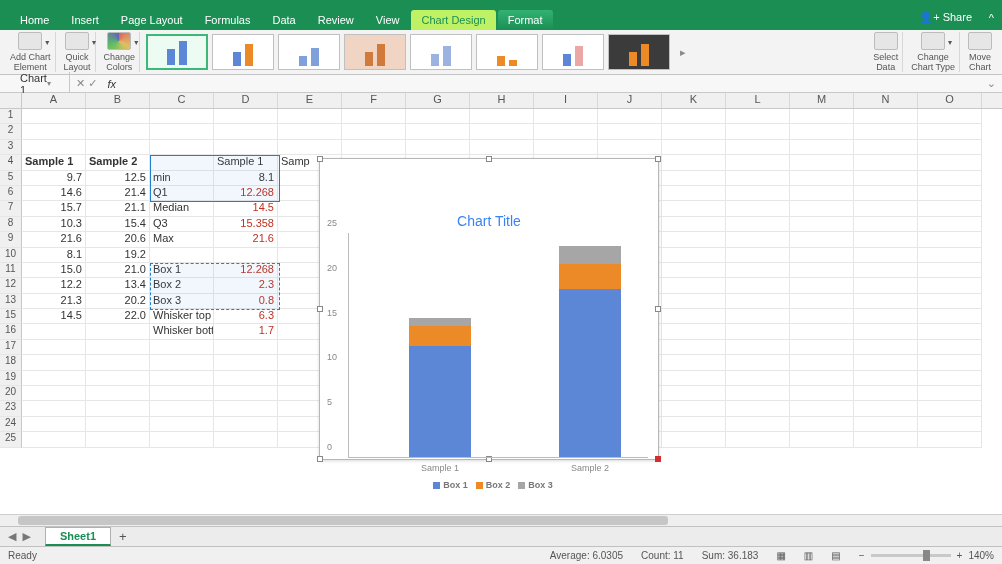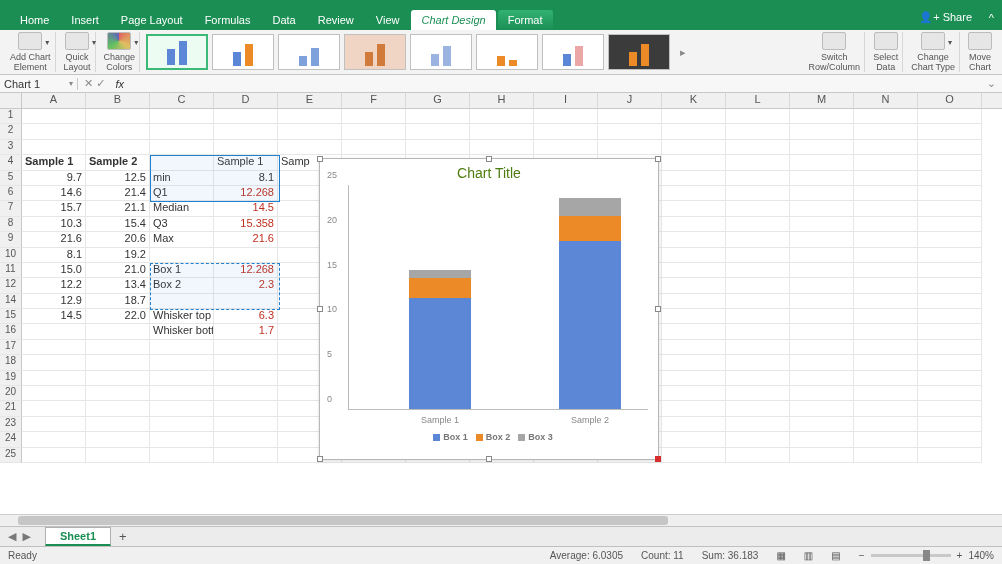--- a/index.html
+++ b/index.html
@@ -2,57 +2,57 @@
 <html><head>
 <meta charset="utf-8">
 <style>
   * { box-sizing: border-box; margin: 0; padding: 0; font-family: -apple-system, "Segoe UI", Arial, sans-serif; }
   body { width: 1002px; height: 564px; background: #333; overflow: hidden; font-size: 11px; color: #333; }
   .app { width: 100%; height: 100%; display: flex; flex-direction: column; background: #eaeaea; }
   
   .titlebar { height: 8px; background: #1b8e54; }
   .tabs { display: flex; align-items: flex-end; height: 22px; background: #1b8e54; padding-left: 10px; gap: 2px; position: relative; }
   .tab { padding: 4px 10px; color: #fff; font-size: 11px; cursor: pointer; }
-  .tab.active { background: #ffffff; color: #1b8e54; border-radius: 3px 3px 0 0; font-style: italic; }
+  .tab.active { background: #bef264; color: #1b8e54; border-radius: 3px 3px 0 0; }
   .tab.ctx { background-image: linear-gradient(#32b274,#1b8e54); border-radius: 3px 3px 0 0; margin-top: 44px; }
   .share { position: absolute; right: 30px; top: 3px; color: #fff; font-size: 11px; }
   .caret { position: absolute; right: 8px; top: 4px; color: #fff; }
   .ribbon { height: 45px; background: #f3f3f3; border-bottom: 1px solid #c4c4c4; display: flex; align-items: center; padding: 2px 6px; gap: 4px; }
   .rgrp { display: flex; flex-direction: column; align-items: center; justify-content: center; font-size: 9px; color: #555; padding: 0 4px; height: 100%; border-right: 1px solid #d7d7d7; }
   .rgrp:last-child { border:none; }
   .ricon { width: 24px; height: 22px; background: #e6e6e6; border: 1px solid #bcbcbc; border-radius: 2px; margin-bottom: 2px; position: relative; }
   .dd { font-size: 8px; color: #555; position: absolute; right: -8px; top: 5px; }
   .gallery { display: flex; gap: 4px; align-items: center; flex: 1; height: 100%; padding: 2px; }
   .thumb { width: 62px; height: 36px; background: #fff; border: 1px solid #c0c0c0; display: flex; align-items: flex-end; justify-content: center; gap: 4px; padding: 3px; }
   .thumb.sel { border: 2px solid #3cb878; background:#ecfcf2;}
   .thumb.dark { background: #3b3b3b; }
   .tbar { width: 8px;}
   .nb { font-size: 11px; color: #888; margin-left: 6px; }
   
   .namebox-row { height: 18px; background: #f7f7f7; border-bottom: 1px solid #c8c8c8; display: flex; align-items: center; font-size: 11px; }
-  .namebox { width: 78px; padding: 0 4px; border-right: 1px solid #c8c8c8; display:flex; align-items:center; justify-content:space-between;}
+  .namebox { width: 70px; padding: 0 20px; border-right: 1px solid #c8c8c8; display:flex; align-items:center; justify-content:space-between;}
   .fx-btns { padding: 0 6px; color: #888; }
   .fx { font-style: italic; padding: 0 4px; }
   
   .gridwrap { flex: 1; background: #fff; position: relative; overflow: hidden; }
   .colhdrs { display: flex; height: 16px; background: #f0f0f0; border-bottom: 1px solid #c8c8c8; }
   .corner { width: 22px; border-right: 1px solid #c8c8c8; }
   .ch { width: 64px; text-align: center; font-size: 11px; color: #555; border-right: 1px solid #d8d8d8; }
   .rows { position: relative; }
   .row { display: flex; height: 15.4px; }
   .rh { width: 22px; background: #f0f0f0; border-right: 1px solid #c8c8c8; border-bottom: 1px solid #e6e6e6; text-align: center; font-size: 10px; color: #555; }
   .cell { width: 64px; border-right: 1px solid #e6e6e6; border-bottom: 1px solid #e6e6e6; padding: 0 3px; font-size: 11px; overflow: hidden; white-space: nowrap; }
   .cell.r { text-align: right; }
   .cell.b { font-weight: 600; }
   .cell.red { color: #c03020; }
   .selrange { position: absolute; border: 1.5px solid #2080d0; background: rgba(80,150,220,.08); pointer-events:none;}
   
   .chartobj { position: absolute; left: 319px; top: 65px; width: 340px; height: 302px; background: #fff; border: 1px solid #b7b7b7; box-shadow: 0 1px 3px rgba(0,0,0,.15); }
   .chartobj .handle { width: 6px; height: 6px; background: #fff; border: 1px solid #888; position: absolute; }
-  .ctitle { text-align: center; font-size: 14px; color: #4d7c0f; padding: 6px 0 2px; }
+  .ctitle { text-align: center; font-size: 14px; color: #3b82f6; padding: 6px 0 2px; margin-top: 48px; }
   .plot { position: relative; height: 225px; margin: 2px 10px 2px 28px; border-left: 1px solid #bcbcbc; border-bottom: 1px solid #bcbcbc; }
   .ylab { position: absolute; left: -22px; font-size: 9px; color: #888; transform: translateY(-50%); }
   .barstack { position: absolute; bottom: 0; width: 62px; display:flex; flex-direction:column-reverse;}
   .seg { width: 100%; }
   .xlab { position: absolute; bottom: -16px; font-size: 9px; color: #888; width:62px; text-align:center;}
   .legend { text-align: center; font-size: 9px; color: #777; padding-top: 20px; font-weight: bold; }
   .legend .sw { display:inline-block; width:7px; height:7px; margin: 0 3px 0 8px; vertical-align:middle;}
   .reddot { position:absolute; right:-3px; bottom:-3px; width:6px; height:6px; background:#d62e2e;}
   
   .sheetbar { height: 20px; background: #ececec; border-top: 1px solid #c2c2c2; display: flex; align-items: center; font-size: 11px; }
@@ -139,25 +139,20 @@
           <div class="tbar" style="height:20px;background:#eba6a6"></div>
         </div>
       <div class="thumb dark">
           <div class="tbar" style="height:14px;background:#ec8a27"></div>
           <div class="tbar" style="height:22px;background:#ec8a27"></div>
         </div>
       <span class="nb">▸</span>
     </div>
     <div class="rgrp">
         <div class="ricon"></div>
-        <div style="white-space:pre;text-align:center">Switch
-Row/Column</div>
-      </div>
-    <div class="rgrp">
-        <div class="ricon"></div>
         <div style="white-space:pre;text-align:center">Select
 Data</div>
       </div>
     <div class="rgrp">
         <div class="ricon">
           <span class="dd">▾</span>
         </div>
         <div style="white-space:pre;text-align:center">Change
 Chart Type</div>
       </div>
@@ -410,25 +405,25 @@
           <div class="cell"></div>
           <div class="cell"></div>
           <div class="cell"></div>
           <div class="cell"></div>
           <div class="cell"></div>
           <div class="cell"></div>
           <div class="cell"></div>
           <div class="cell"></div>
         </div>
         <div class="row">
-          <div class="rh">14</div>
-          <div class="cell r">12.9</div>
-          <div class="cell r">18.7</div>
-          <div class="cell"></div>
-          <div class="cell"></div>
+          <div class="rh">13</div>
+          <div class="cell r">21.3</div>
+          <div class="cell r">20.2</div>
+          <div class="cell">Box 3</div>
+          <div class="cell r red">0.8</div>
           <div class="cell"></div>
           <div class="cell"></div>
           <div class="cell"></div>
           <div class="cell"></div>
           <div class="cell"></div>
           <div class="cell"></div>
           <div class="cell"></div>
           <div class="cell"></div>
           <div class="cell"></div>
           <div class="cell"></div>
@@ -519,38 +514,20 @@
           <div class="cell"></div>
           <div class="cell"></div>
           <div class="cell"></div>
           <div class="cell"></div>
           <div class="cell"></div>
           <div class="cell"></div>
           <div class="cell"></div>
         </div>
         <div class="row">
           <div class="rh">20</div>
-          <div class="cell"></div>
-          <div class="cell"></div>
-          <div class="cell"></div>
-          <div class="cell"></div>
-          <div class="cell"></div>
-          <div class="cell"></div>
-          <div class="cell"></div>
-          <div class="cell"></div>
-          <div class="cell"></div>
-          <div class="cell"></div>
-          <div class="cell"></div>
-          <div class="cell"></div>
-          <div class="cell"></div>
-          <div class="cell"></div>
-          <div class="cell"></div>
-        </div>
-        <div class="row">
-          <div class="rh">21</div>
           <div class="cell"></div>
           <div class="cell"></div>
           <div class="cell"></div>
           <div class="cell"></div>
           <div class="cell"></div>
           <div class="cell"></div>
           <div class="cell"></div>
           <div class="cell"></div>
           <div class="cell"></div>
           <div class="cell"></div>

